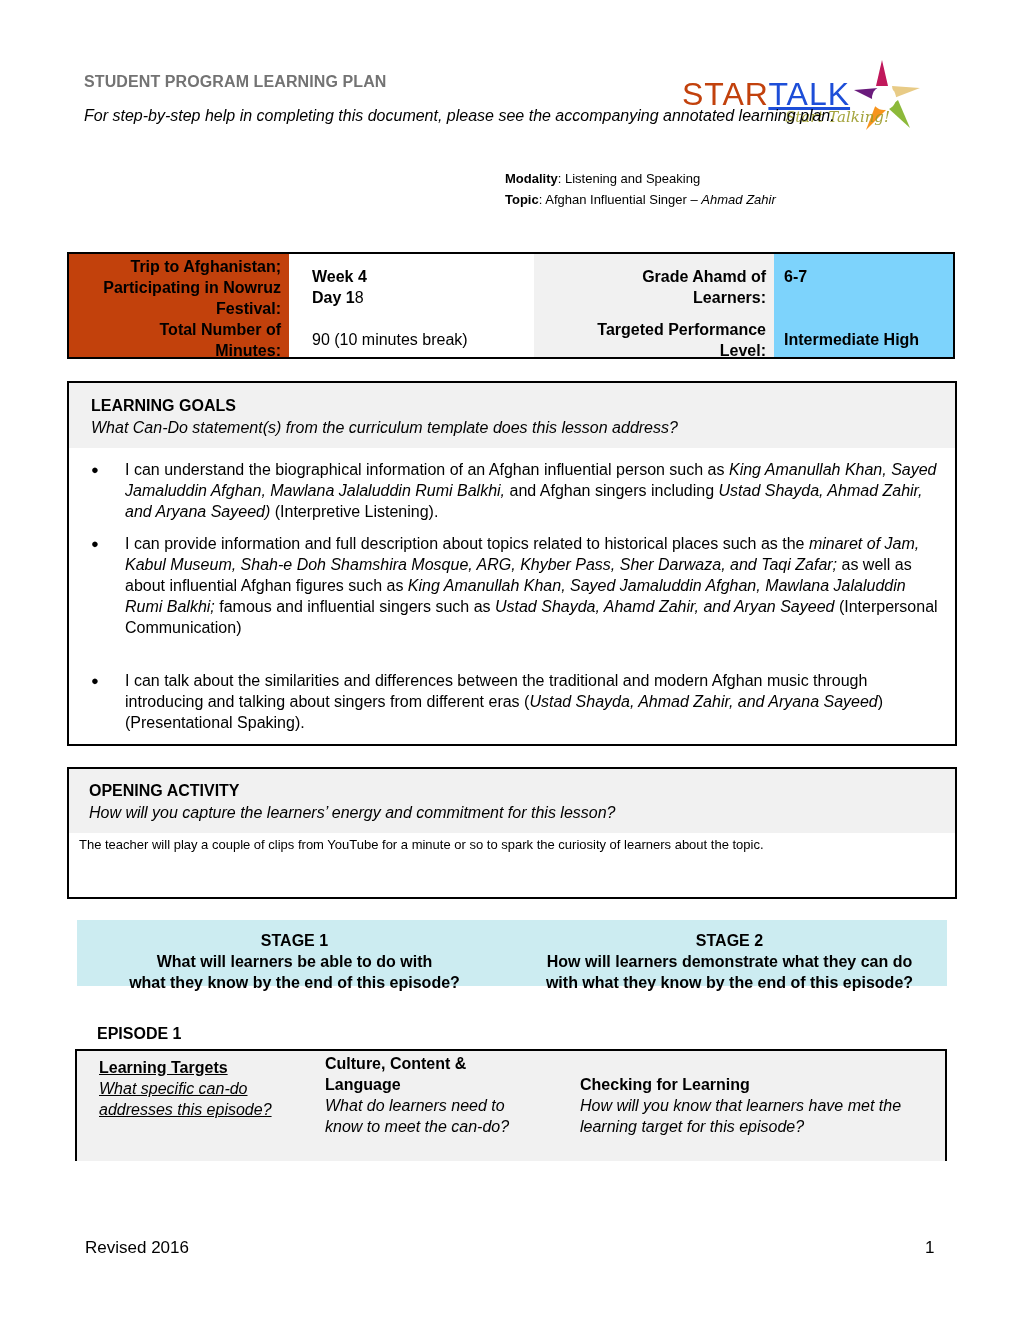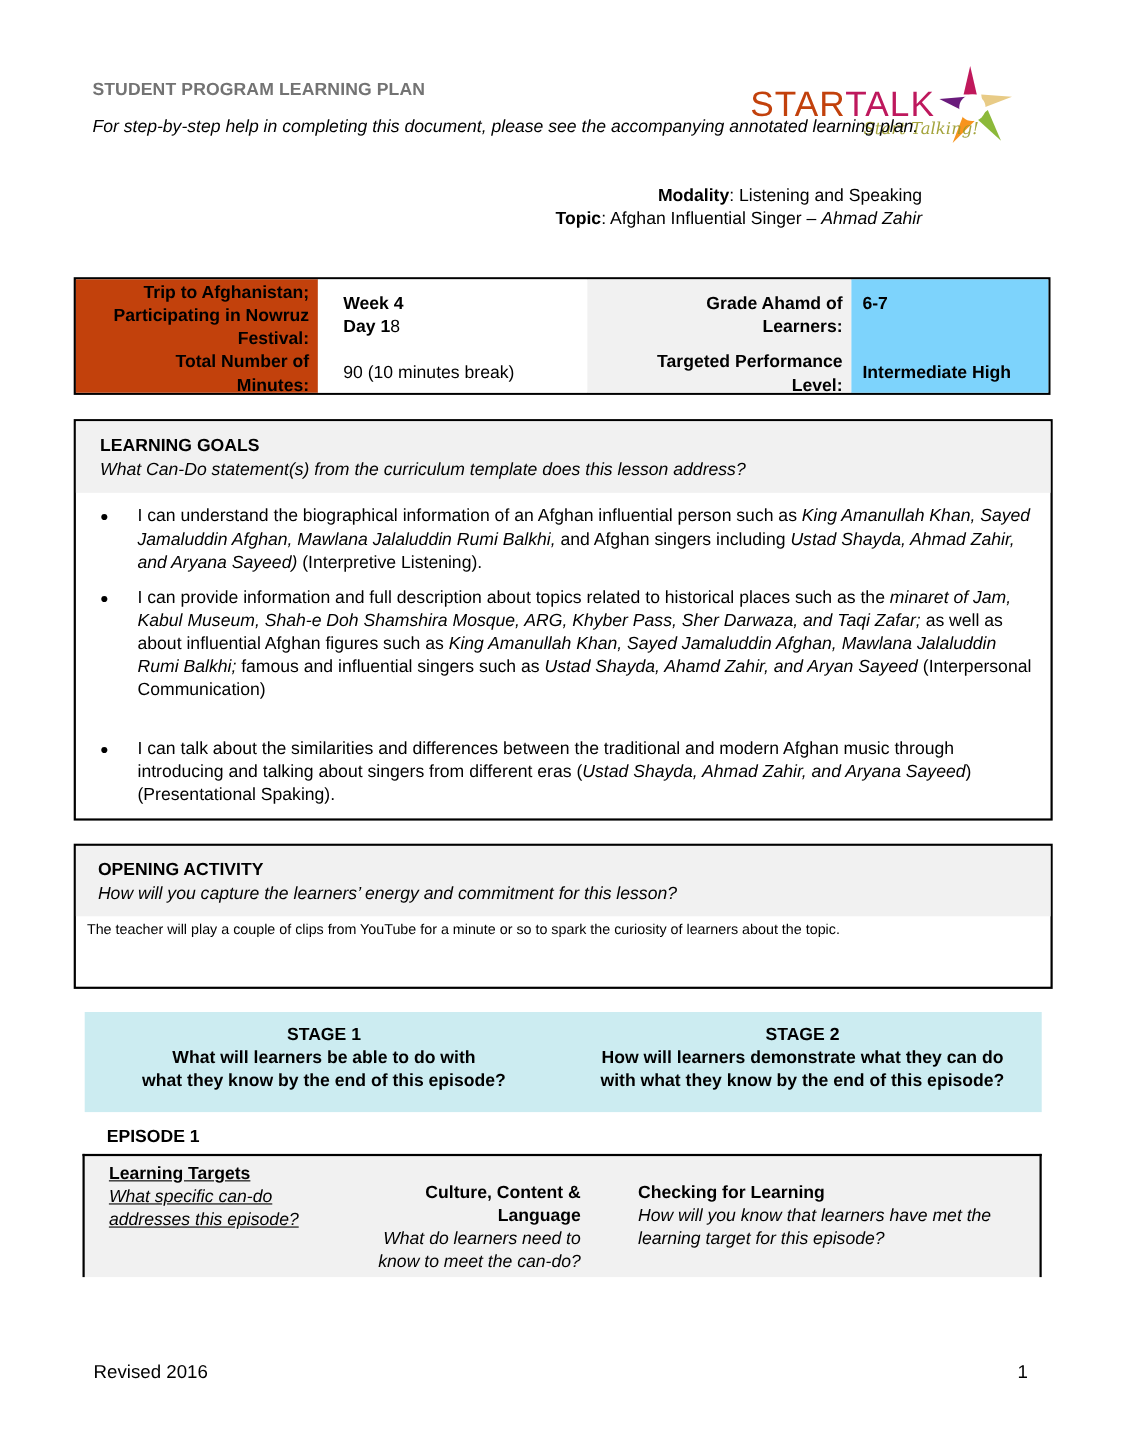--- a/index.html
+++ b/index.html
@@ -7,24 +7,24 @@
   body { position: relative; font-family: "Liberation Sans", sans-serif; color: #000; font-size: 16px; overflow: hidden; }
 
   .abs { position: absolute; }
 
   .doc-title { left: 84px; top: 73px; font-size: 16px; font-weight: bold; color: #737373; letter-spacing: 0.1px; }
   .doc-help { left: 84px; top: 105px; width: 840px; font-style: italic; font-size: 16px; line-height: 21px; }
 
   .logo { left: 682px; top: 58px; width: 240px; height: 80px; }
   .logo-text { position: absolute; left: 0; top: 18px; font-size: 32px; letter-spacing: 1px; font-family: "Liberation Sans", sans-serif; }
   .logo-star { color: #c2410c; }
-  .logo-talk { color: #be185d; }
+  .logo-talk { color: #1d4ed8; text-decoration: underline; }
   .logo-tag { position: absolute; left: 103px; top: 50px; font-family: "DejaVu Serif", serif; font-style: italic; font-size: 15px; color: #9a9a28; opacity: 0.9; }
 
-  .meta { left: 505px; top: 168px; font-size: 16px; line-height: 21px; text-align: right; }
+  .meta { left: 505px; top: 168px; font-size: 13px; line-height: 21px; }
   .meta b { font-weight: bold; }
 
   
   .info-table { left: 67px; top: 252px; width: 888px; height: 107px; border: 2px solid #000; display: flex; }
   .info-col { height: 100%; }
   .c1 { width: 220px; background: #c2410c; }
   .c2 { width: 245px; background: #fff; }
   .c3 { width: 240px; background: #f1f1f1; }
   .c4 { flex: 1; background: #7dd3fc; }
   .info-row { position: absolute; }
@@ -40,21 +40,21 @@
   .goals { top: 381px; height: 365px; }
   .goals ul { list-style: none; padding: 11px 10px 0 22px; }
   .goals li { position: relative; padding-left: 34px; font-size: 16px; line-height: 21px; margin-bottom: 0; }
   .goals li .bullet { position: absolute; left: 0; top: 0; font-size: 13px; }
   .goals li.gap { margin-top: 21px; }
 
   .opening { top: 767px; height: 132px; }
   .opening .box-head { padding: 11px 20px 6px 20px; }
   .opening .body { padding: 1px 10px; font-size: 13px; line-height: 22px; }
 
-  .stages { left: 77px; top: 920px; width: 870px; height: 91px; background: #ccecf1; display: flex; }
+  .stages { left: 77px; top: 920px; width: 870px; height: 66px; background: #ccecf1; display: flex; }
   .stage { flex: 1; text-align: center; padding-top: 10px; font-weight: bold; font-size: 16px; line-height: 21px; }
 
   .ep-label { left: 97px; top: 1025px; font-weight: bold; font-size: 16px; }
 
   .ep-table { left: 75px; top: 1049px; width: 872px; height: 112px; border-top: 2px solid #000; border-left: 2px solid #000; border-right: 2px solid #000; background: #f1f1f1; display: flex; }
   .ep-col { padding-left: 22px; font-size: 16px; line-height: 21px; }
   .ep-col .h { font-weight: bold; }
   .ep-col .q { font-style: italic; }
 
   .footer-left { left: 85px; top: 1238px; font-size: 17px; font-family: "Liberation Sans Narrow", "Liberation Sans", sans-serif; }
@@ -162,21 +162,21 @@
   </div>
 </div>
 
 <div class="abs ep-label">EPISODE 1</div>
 
 <div class="abs ep-table">
   <div class="ep-col" style="width:228px; padding-top:6px;text-decoration:underline;">
     <div class="h">Learning Targets</div>
     <div class="q">What specific can-do addresses this episode?</div>
   </div>
-  <div class="ep-col" style="width:253px; padding-top:23px; padding-left:20px; padding-right:30px;text-align:right;">
+  <div class="ep-col" style="width:253px; padding-top:2px; padding-left:20px; padding-right:30px;">
     <div class="h">Culture, Content &amp; Language</div>
     <div class="q">What do learners need to know to meet the can-do?</div>
   </div>
   <div class="ep-col" style="flex:1; padding-top:23px; padding-left:22px; padding-right:20px;">
     <div class="h">Checking for Learning</div>
     <div class="q">How will you know that learners have met the learning target for this episode?</div>
   </div>
 </div>
 
 <div class="abs footer-left">Revised 2016</div>

